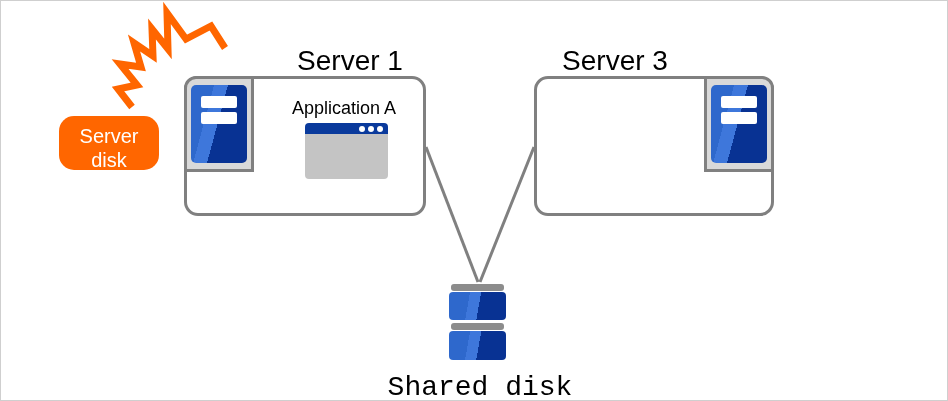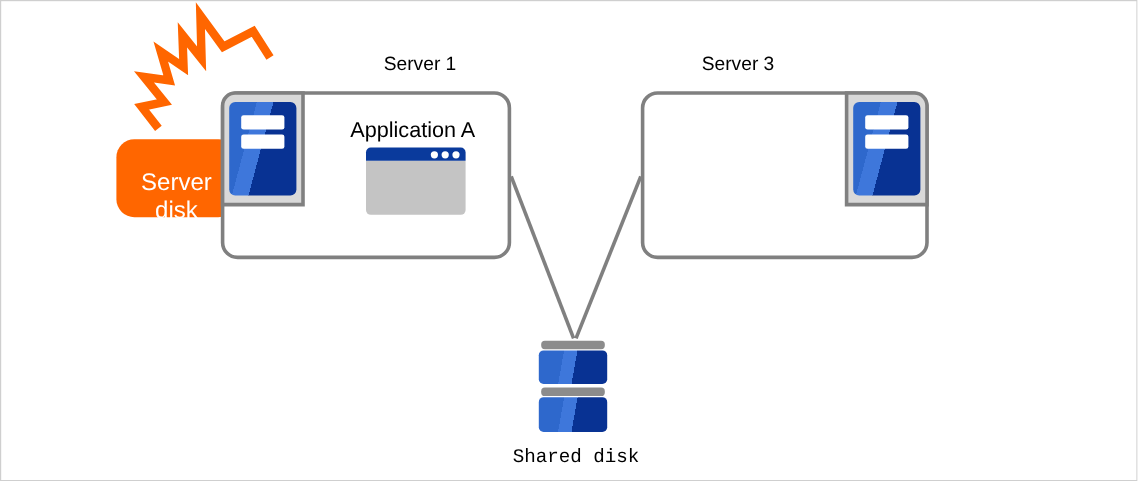--- a/index.html
+++ b/index.html
@@ -10,29 +10,29 @@
     border:1px solid var(--canvas-border,#cfcfcf);
     box-sizing:border-box;
     font-family:"Liberation Sans",sans-serif;
     overflow:hidden;
   }
   .layer{position:absolute;left:0;top:0;width:948px;height:401px;z-index:1;}
   .bolt{fill:none;stroke:var(--orange,#ff6600);stroke-width:7;stroke-linejoin:miter;stroke-miterlimit:12;}
   .link{stroke:var(--border-gray,#808080);stroke-width:3;}
 
   .badge{
-    position:absolute;left:58px;top:115px;width:100px;height:65px;
+    position:absolute;left:58px;top:115px;width:100px;height:54px;
     background:var(--orange,#ff6600);border-radius:15px;
     color:var(--text-white,#fff);font-size:20px;line-height:24px;
-    text-align:center;padding-top:24px;box-sizing:border-box;z-index:2;margin-left:38px;
+    text-align:center;padding-top:8px;box-sizing:border-box;z-index:2;
   }
 
   .node-label{
     position:absolute;width:200px;text-align:center;
-    color:var(--text-black,#000);font-size:16px;z-index:4;white-space:nowrap;
+    color:var(--text-black,#000);font-size:28px;z-index:4;white-space:nowrap;
   }
   .lbl-server1{left:249px;top:44px;}
   .lbl-server2{left:514px;top:44px;}
   .lbl-app{left:243px;top:97px;font-size:18px;}
   .lbl-disk{left:379px;top:371px;font-family:Liberation Mono, monospace;}
 
   .server-box{
     position:absolute;top:75px;height:140px;background:#fff;
     border:3px solid var(--border-gray,#808080);border-radius:14px;
     box-sizing:border-box;z-index:2;

